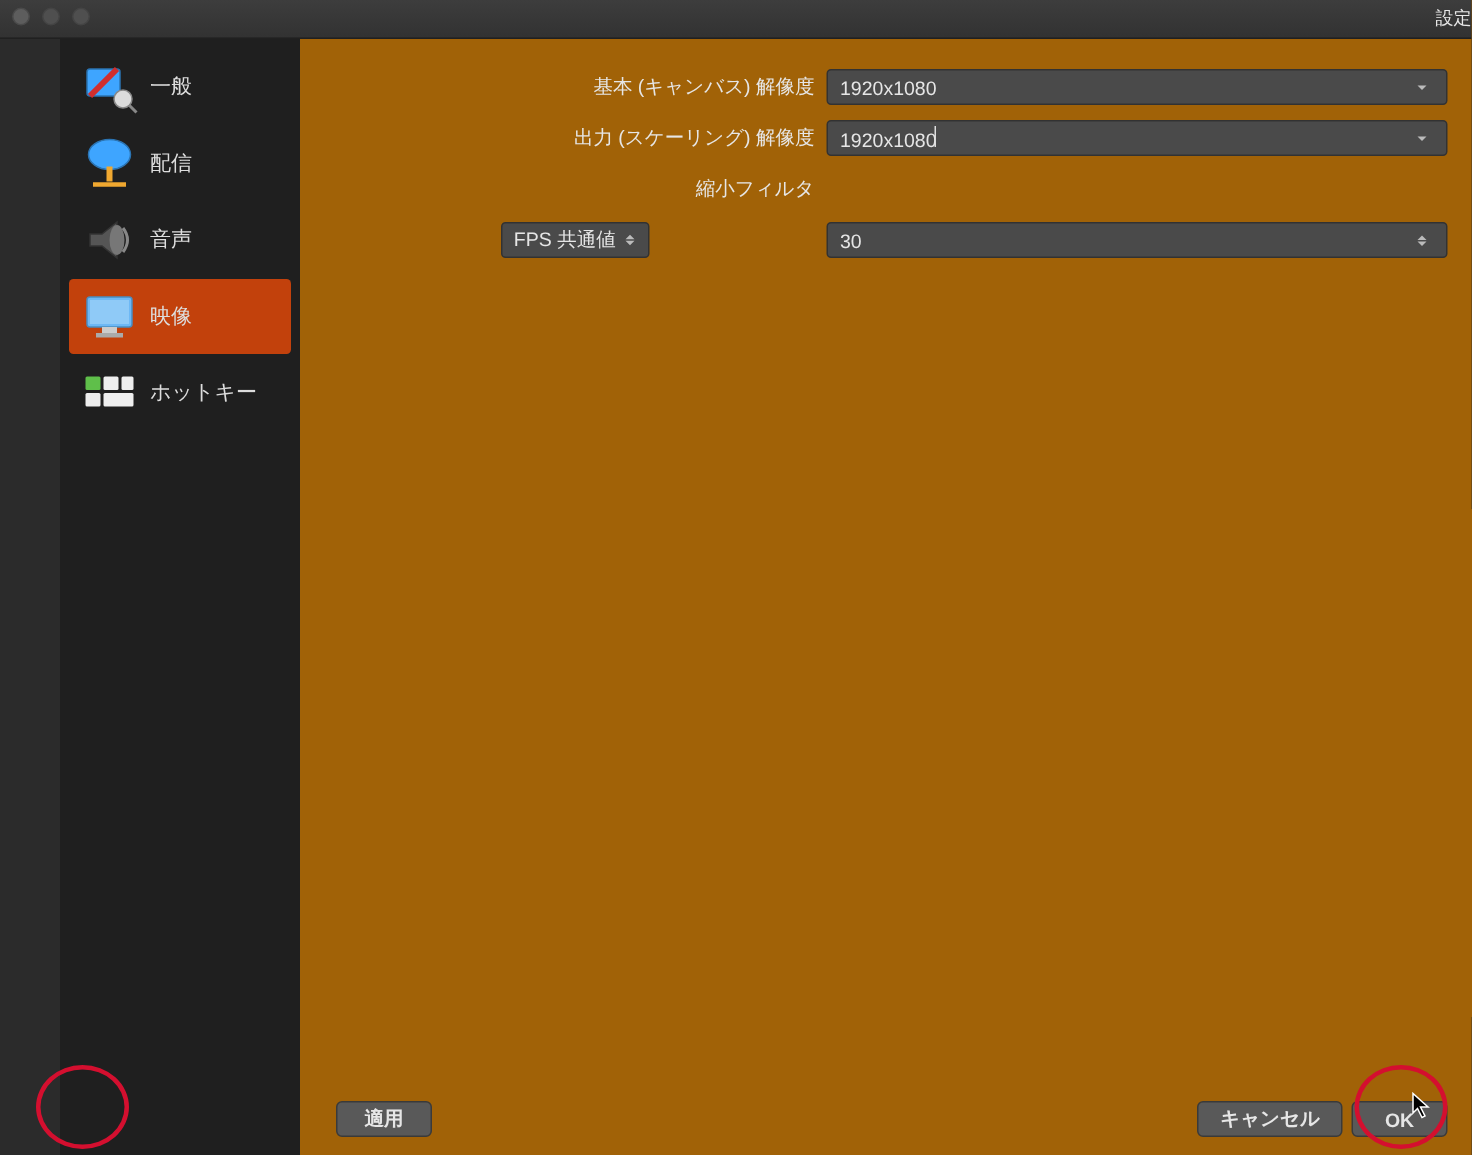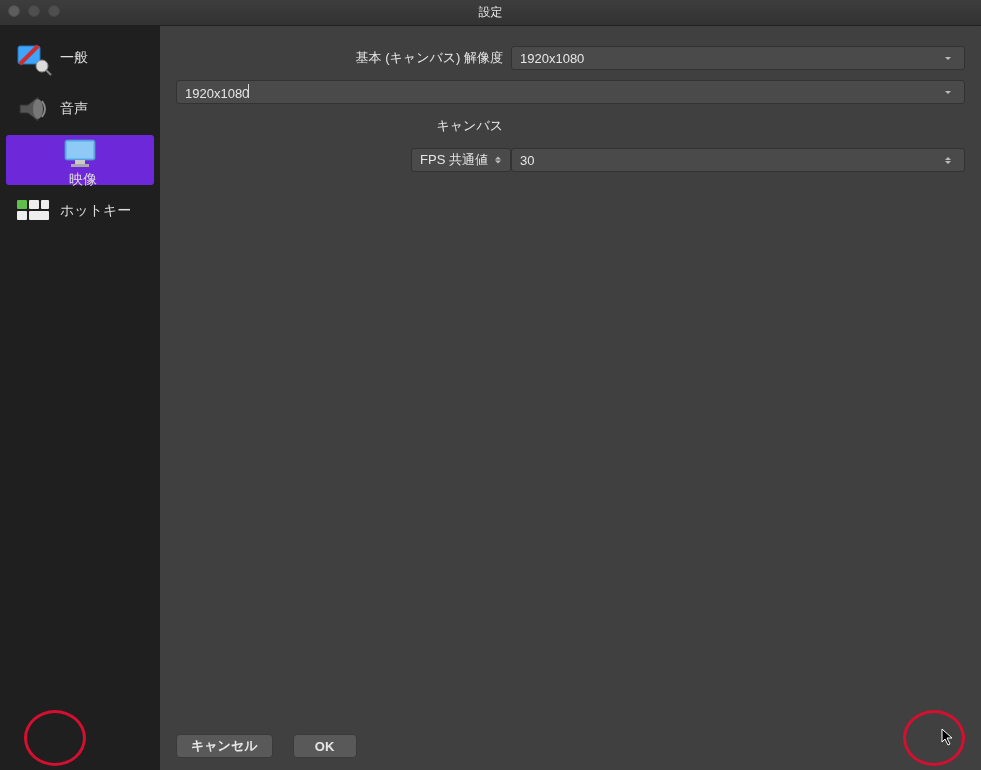--- a/index.html
+++ b/index.html
@@ -13,52 +13,52 @@
       overflow: hidden;
       position: relative;
     }
     .titlebar {
       height: 26px;
       background: linear-gradient(#3d3d3d, #323232);
       border-bottom: 1px solid #202020;
       position: relative;
       display: flex;
       align-items: center;
-      justify-content: center;
+      justify-content: flex-end;
     }
     .traffic { position: absolute; left: 8px; top: 5px; display: flex; gap: 8px; }
     .traffic span { width: 12px; height: 12px; border-radius: 50%; display: inline-block; }
     .traffic .close { background: #5d5d5d; border: 1px solid #4a4a4a; }
     .traffic .min { background: #4f4f4f; border: 1px solid #444; }
     .traffic .max { background: #4f4f4f; border: 1px solid #444; }
     .title { font-size: 12px; color: #e8e8e8; }
-    .container { display: flex; height: 744px; }
+    .container { display: flex; height: 744px; padding-left: 40px; }
     .sidebar {
       width: 160px;
       background: #1f1f1f;
       padding: 6px 4px;
     }
     .sidebar-item {
       height: 50px;
       display: flex;
       align-items: center;
       padding-left: 6px;
       color: #ddd;
       font-size: 14px;
       border-radius: 3px;
       margin: 1px 2px;
       cursor: default;
     }
-    .sidebar-item.selected { background: #6d28d9; flex-direction: column; }
+    .sidebar-item.selected { background: #c2410c; }
     .sidebar-item .ico {
       width: 42px; height: 40px;
       display: flex; align-items: center; justify-content: center;
       margin-right: 6px;
     }
-    .main { flex: 1; background: #404040; position: relative; }
+    .main { flex: 1; background: #a16207; position: relative; }
     .form { padding: 18px 16px 0 16px; }
     .row { display: flex; align-items: center; margin-bottom: 6px; height: 28px; }
     .label {
       width: 335px;
       text-align: right;
       padding-right: 8px;
       font-size: 13px;
       color: #e6e6e6;
     }
     .field { flex: 1; height: 24px; display: flex; gap: 4px; }
@@ -79,31 +79,31 @@
       width: 16px;
       display: flex;
       flex-direction: column;
       align-items: center;
       justify-content: center;
       gap: 1px;
     }
     .ai { width:0;height:0;border-left:3px solid transparent;border-right:3px solid transparent;}
     .ai.up{border-bottom:3px solid #bbb;}
     .ai.dn{border-top:3px solid #bbb;}
-    .fps-group{display:flex;gap:4px;height:24px;justify-content:flex-end;width:335px;}
+    .fps-group{display:flex;gap:4px;height:24px;justify-content:center;width:335px;}
     .fps-select{
       background:#4a4a4a;border:1px solid #323232;border-radius:3px;color:#e6e6e6;
       font-size:13px;padding:0 22px 0 8px;display:flex;align-items:center;position:relative;height:24px;
     }
     .fps-select .ud{position:absolute;right:4px;top:50%;transform:translateY(-50%);}
     .caret{border-right:1px solid #ddd;animation:blink 1s infinite;height:14px;display:inline-block;margin-left:-1px;}
     @keyframes blink{50%{opacity:0;}}
     .footer{
       position:absolute;bottom:0;left:0;right:0;height:48px;
-      display:flex;align-items:center;padding:0 16px;gap:20px;
+      display:flex;align-items:center;justify-content:flex-end;padding:0 16px;gap:6px;
     }
     .btn{
       background:#595959;border:1px solid #3a3a3a;border-radius:4px;color:#e6e6e6;
       font-size:13px;height:24px;min-width:64px;padding:0 14px;display:flex;
       align-items:center;justify-content:center;cursor:default;font-weight:bold;
     }
     .apply-wrap{position:absolute;left:24px;bottom:12px;}
     .anno{position:absolute;border:3px solid #d40f2f;border-radius:50%;pointer-events:none;}
     .anno.a1{left:24px;bottom:4px;width:62px;height:56px;}
     .anno.a2{right:16px;bottom:4px;width:62px;height:56px;}
@@ -130,20 +130,30 @@
           <rect x="4" y="6" width="22" height="18" rx="2" fill="#3ea5ff"></rect>
           <rect x="4" y="6" width="22" height="18" rx="2" fill="none" stroke="#2b74b3"></rect>
           <line x1="6" y1="24" x2="24" y2="6" stroke="#d02e2e" stroke-width="4"></line>
           <circle cx="28" cy="26" r="6" fill="#dcdcdc" stroke="#888"></circle>
           <line x1="32" y1="30" x2="37" y2="35" stroke="#888" stroke-width="2"></line>
         </svg>
       </span>
       <span>一般</span>
     </div>
 
+    <div class="sidebar-item">
+      <span class="ico">
+        <svg width="38" height="36" viewBox="0 0 38 36">
+          <ellipse cx="19" cy="12" rx="14" ry="10" fill="#3ea5ff" stroke="#2b74b3"></ellipse>
+          <rect x="17" y="20" width="4" height="10" fill="#f0a830"></rect>
+          <line x1="8" y1="32" x2="30" y2="32" stroke="#f0a830" stroke-width="3"></line>
+        </svg>
+      </span>
+      <span>配信</span>
+    </div>
 
 
     <div class="sidebar-item">
       <span class="ico">
         <svg width="38" height="36" viewBox="0 0 38 36">
           <path d="M6 14 L14 14 L24 6 L24 30 L14 22 L6 22 Z" fill="#555" stroke="#333"></path>
           <ellipse cx="24" cy="18" rx="5" ry="10" fill="#777"></ellipse>
           <path d="M28 10 Q34 18 28 26" fill="none" stroke="#888" stroke-width="2"></path>
         </svg>
       </span>
@@ -187,32 +197,33 @@
           <div class="combo">
             <span>1920x1080</span>
             <span class="arrow">
                 <span class="ai dn"></span>
               </span>
           </div>
         </div>
       </div>
 
       <div class="row">
+        <div class="label">出力 (スケーリング) 解像度</div>
         <div class="field">
           <div class="combo">
             <span><span>1920x1080</span><span class="caret"></span></span>
             <span class="arrow">
                 <span class="ai dn"></span>
               </span>
           </div>
         </div>
       </div>
 
       <div class="row">
-        <div class="label">キャンバス</div>
+        <div class="label">縮小フィルタ</div>
       </div>
 
       <div class="row">
         <div class="fps-group">
           <div class="fps-select">
             <span>FPS 共通値</span>
             <span class="ud">
                 <span class="ai up"></span>
                 <span class="ai dn"></span>
               </span>

